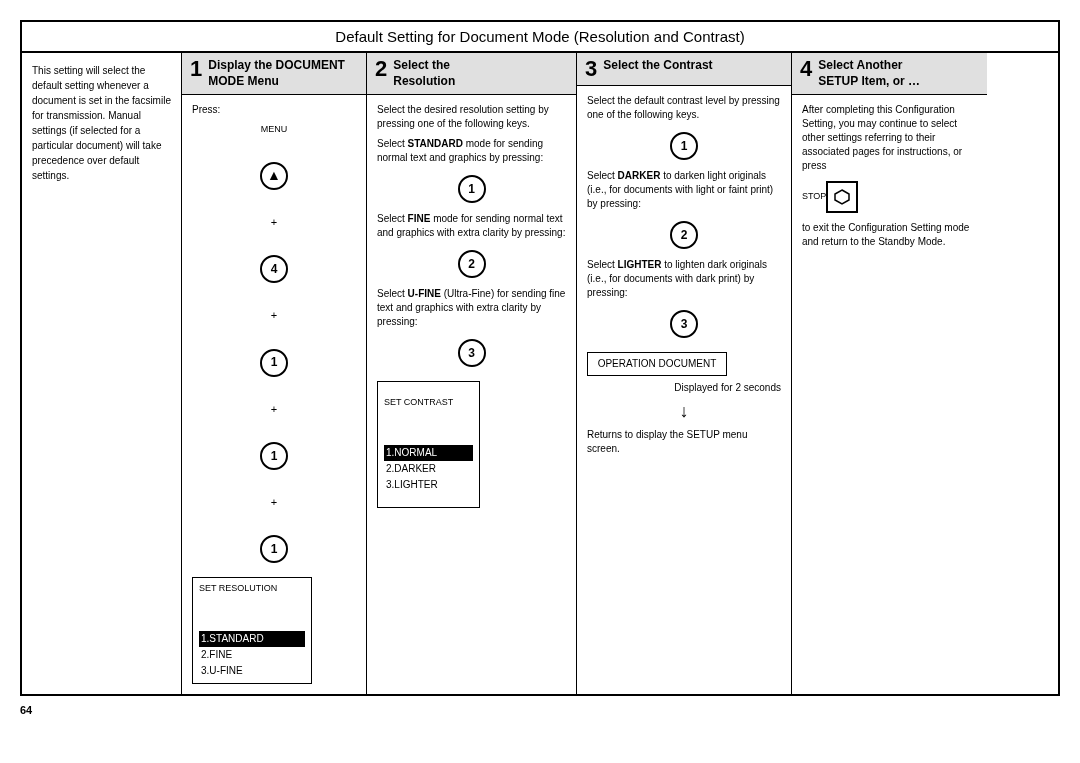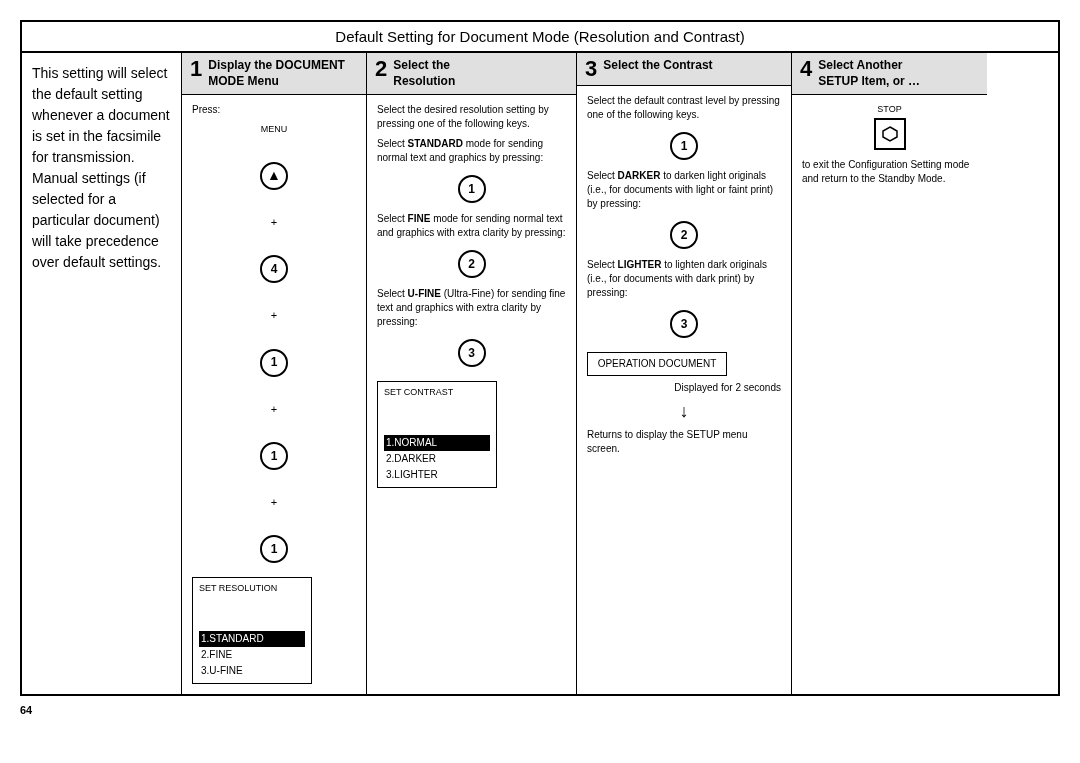--- a/index.html
+++ b/index.html
@@ -135,38 +135,38 @@
       font-size: 10px;
     }
     .lcd-row.selected {
       background: #000;
       color: #fff;
       margin-top: 36px;
     }
     .lcd-display-contrast {
       border: 1px solid #000;
       background: #fff;
-      padding: 4px 6px;
+      padding: 14px 6px;
       font-size: 10px;
       margin-top: 10px;
-      width: 120px;
+      width: 103px;
     }
     .lcd-operation {
       border: 1px solid #000;
       background: #fff;
       padding: 4px 6px;
       font-size: 10px;
       margin-top: 10px;
       width: 140px;
       text-align: center;
     }
     
     .stop-btn-container {
       display: flex;
-      flex-direction: column;
+      flex-direction: row;
       align-items: center;
       margin: 8px 0;
     }
     .stop-label {
       font-size: 9px;
       margin-bottom: 2px;
     }
     .stop-btn {
       width: 32px;
       height: 32px;
@@ -189,21 +189,21 @@
 <body>
 
 <div class="page-wrapper relative-wrapper">
   <div class="main-box">
 
     <div class="title-bar">Default Setting for Document Mode (Resolution and Contrast)</div>
 
     <div class="content-area">
 
       <div class="col col-intro">
-        <p style="font-size:14px;line-height:1.5;">This setting will select the default setting whenever a document is set in the facsimile for transmission. Manual settings (if selected for a particular document) will take precedence over default settings.</p>
+        <p style="font-size:10px;line-height:1.5;">This setting will select the default setting whenever a document is set in the facsimile for transmission. Manual settings (if selected for a particular document) will take precedence over default settings.</p>
       </div>
 
       <div class="col" style="flex:0 0 185px;">
         <div class="step-header">
           <span class="step-num">1</span>
           <div class="step-title">
             <div style="white-space:pre-line;">Display the DOCUMENT MODE Menu</div>
           </div>
         </div>
         <div class="step-body">
@@ -287,20 +287,21 @@
       </div>
 
       <div class="col" style="flex:0 0 195px;">
         <div class="step-header" style="background:#e0e0e0;">
           <span class="step-num">4</span>
           <div class="step-title">
             <div>Select Another<br>SETUP Item, or …</div>
           </div>
         </div>
         <div class="step-body">
+          <p>After completing this Configuration Setting, you may continue to select other settings referring to their associated pages for instructions, or press</p>
           <div class="stop-btn-container">
             <div class="stop-label">STOP</div>
             <div class="stop-btn">
               <svg width="18" height="18" viewBox="0 0 18 18">
                   <polygon points="9,2 16,6 16,12 9,16 2,12 2,6" fill="none" stroke="#000" stroke-width="1.5"></polygon>
                 </svg>
             </div>
           </div>
           <p style="margin-top:6px;">to exit the Configuration Setting mode and return to the Standby Mode.</p>
         </div>

